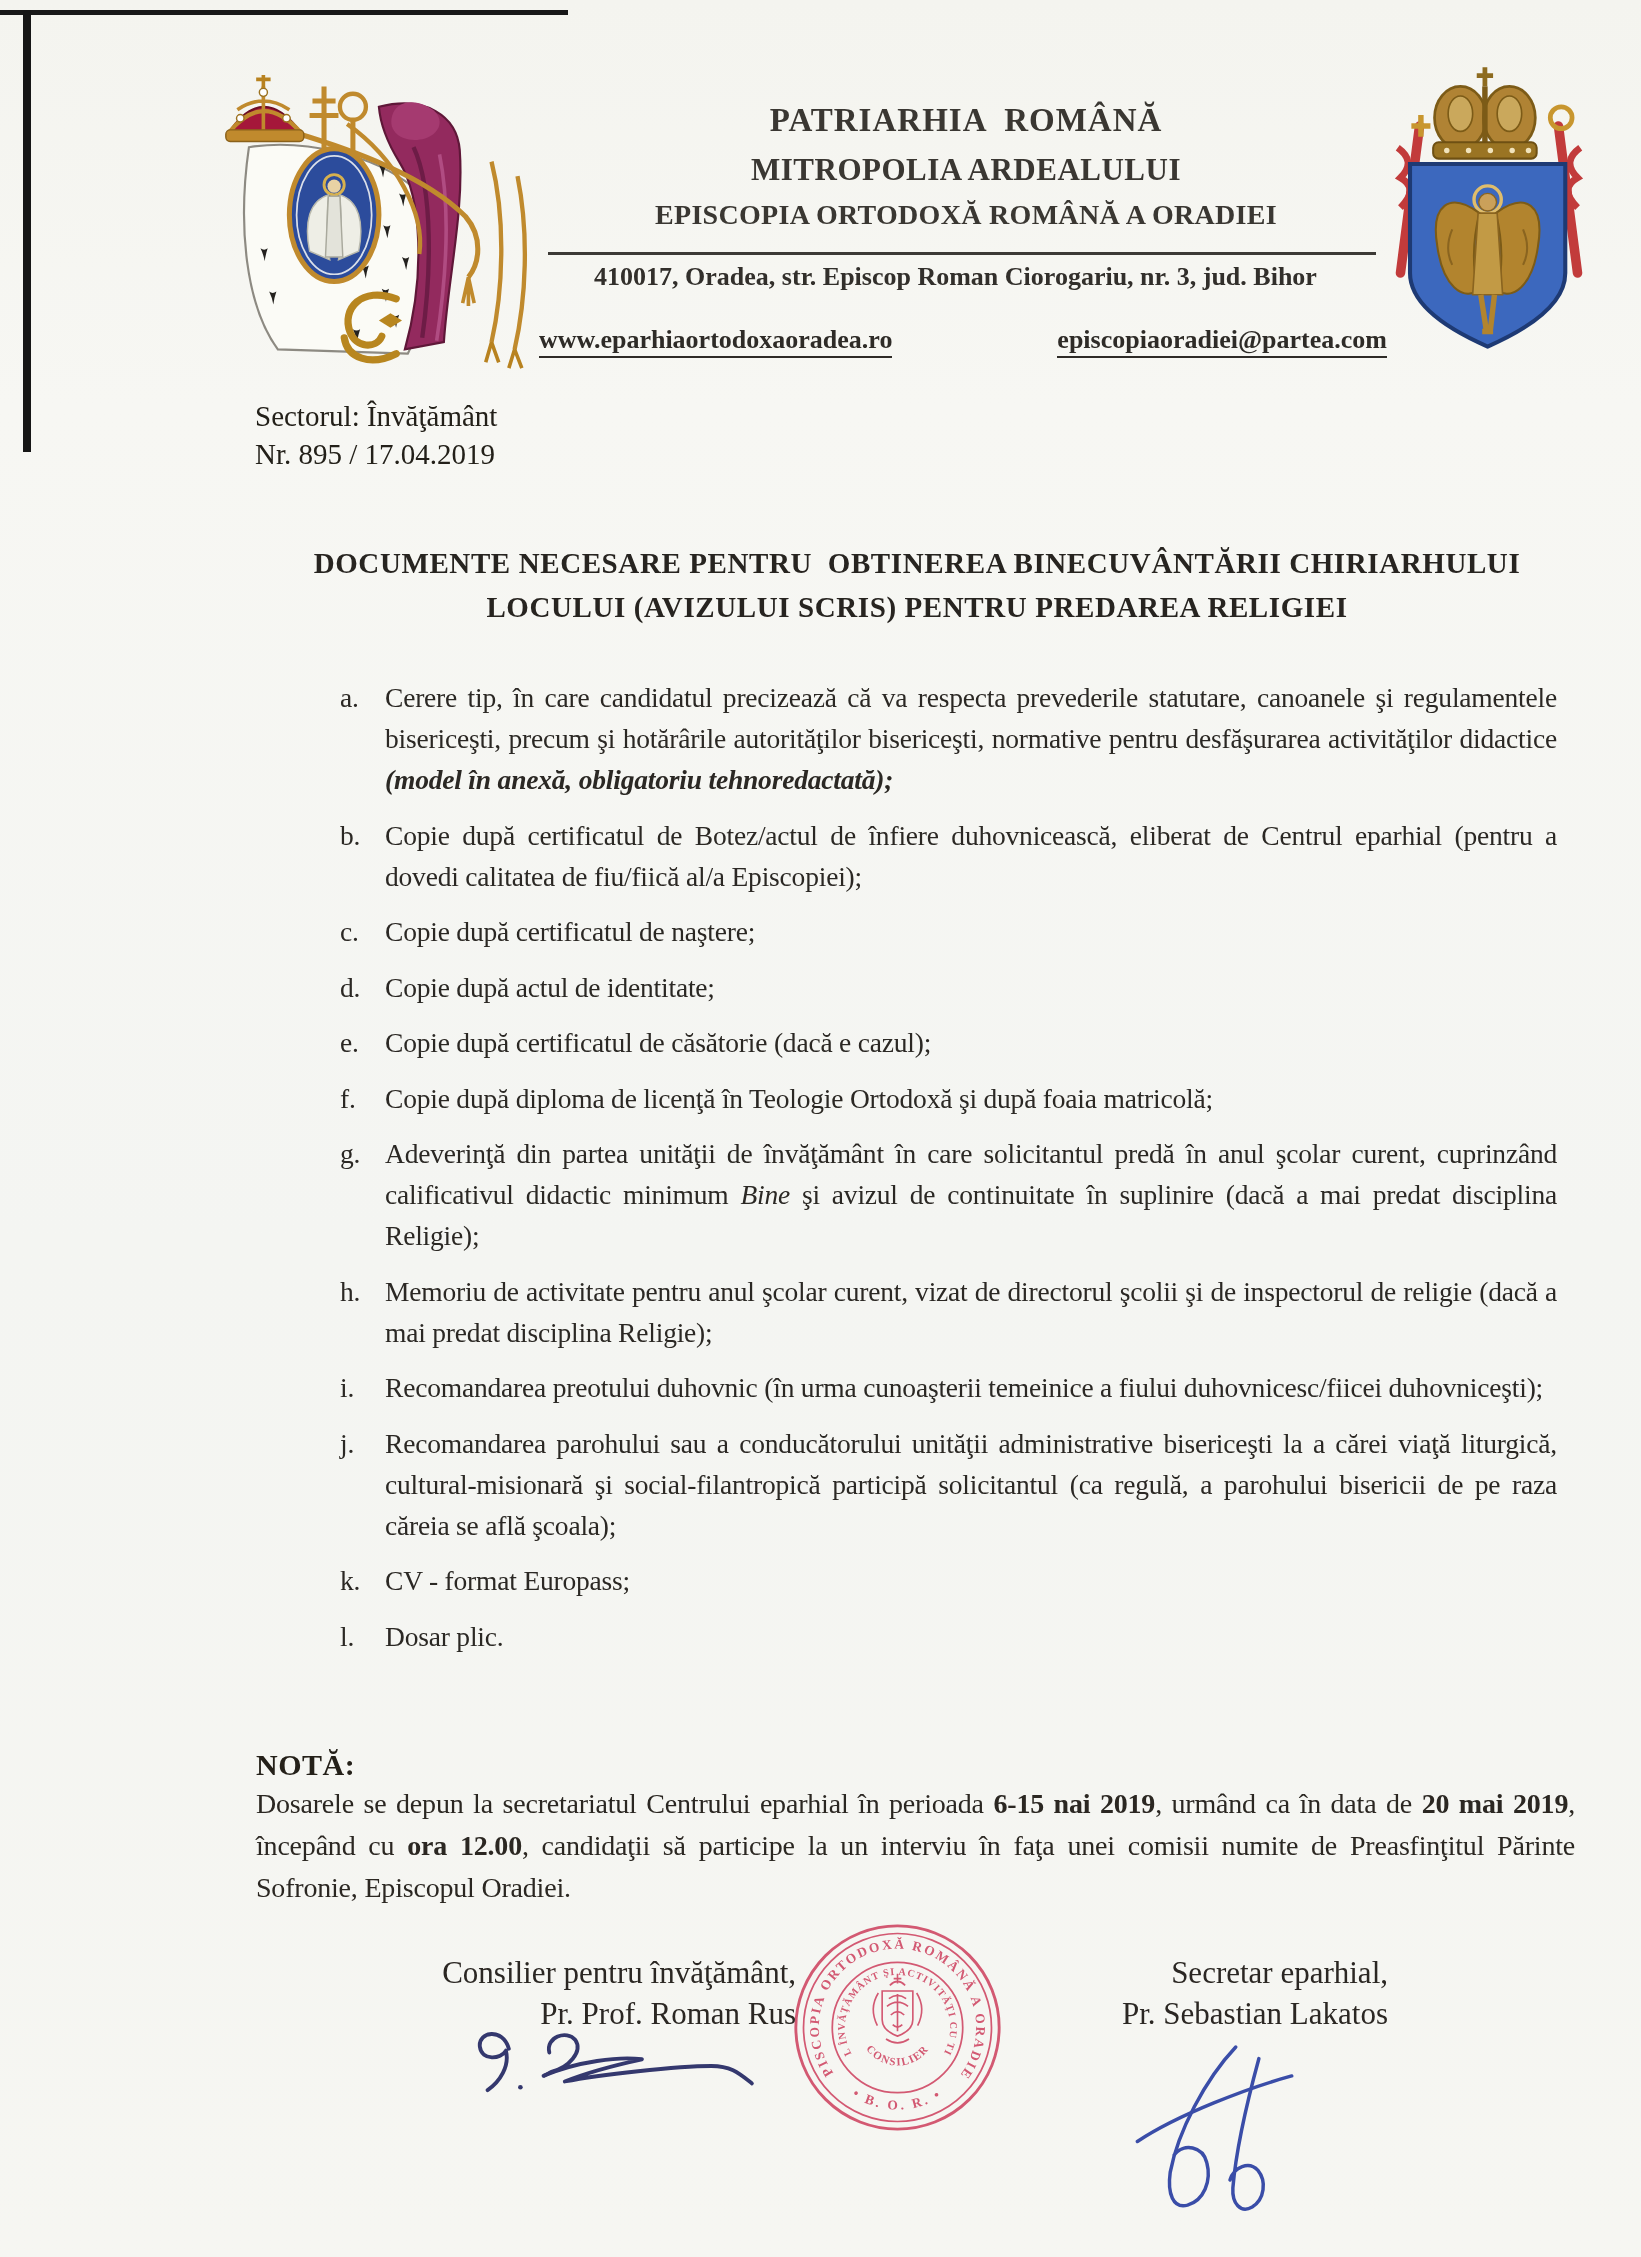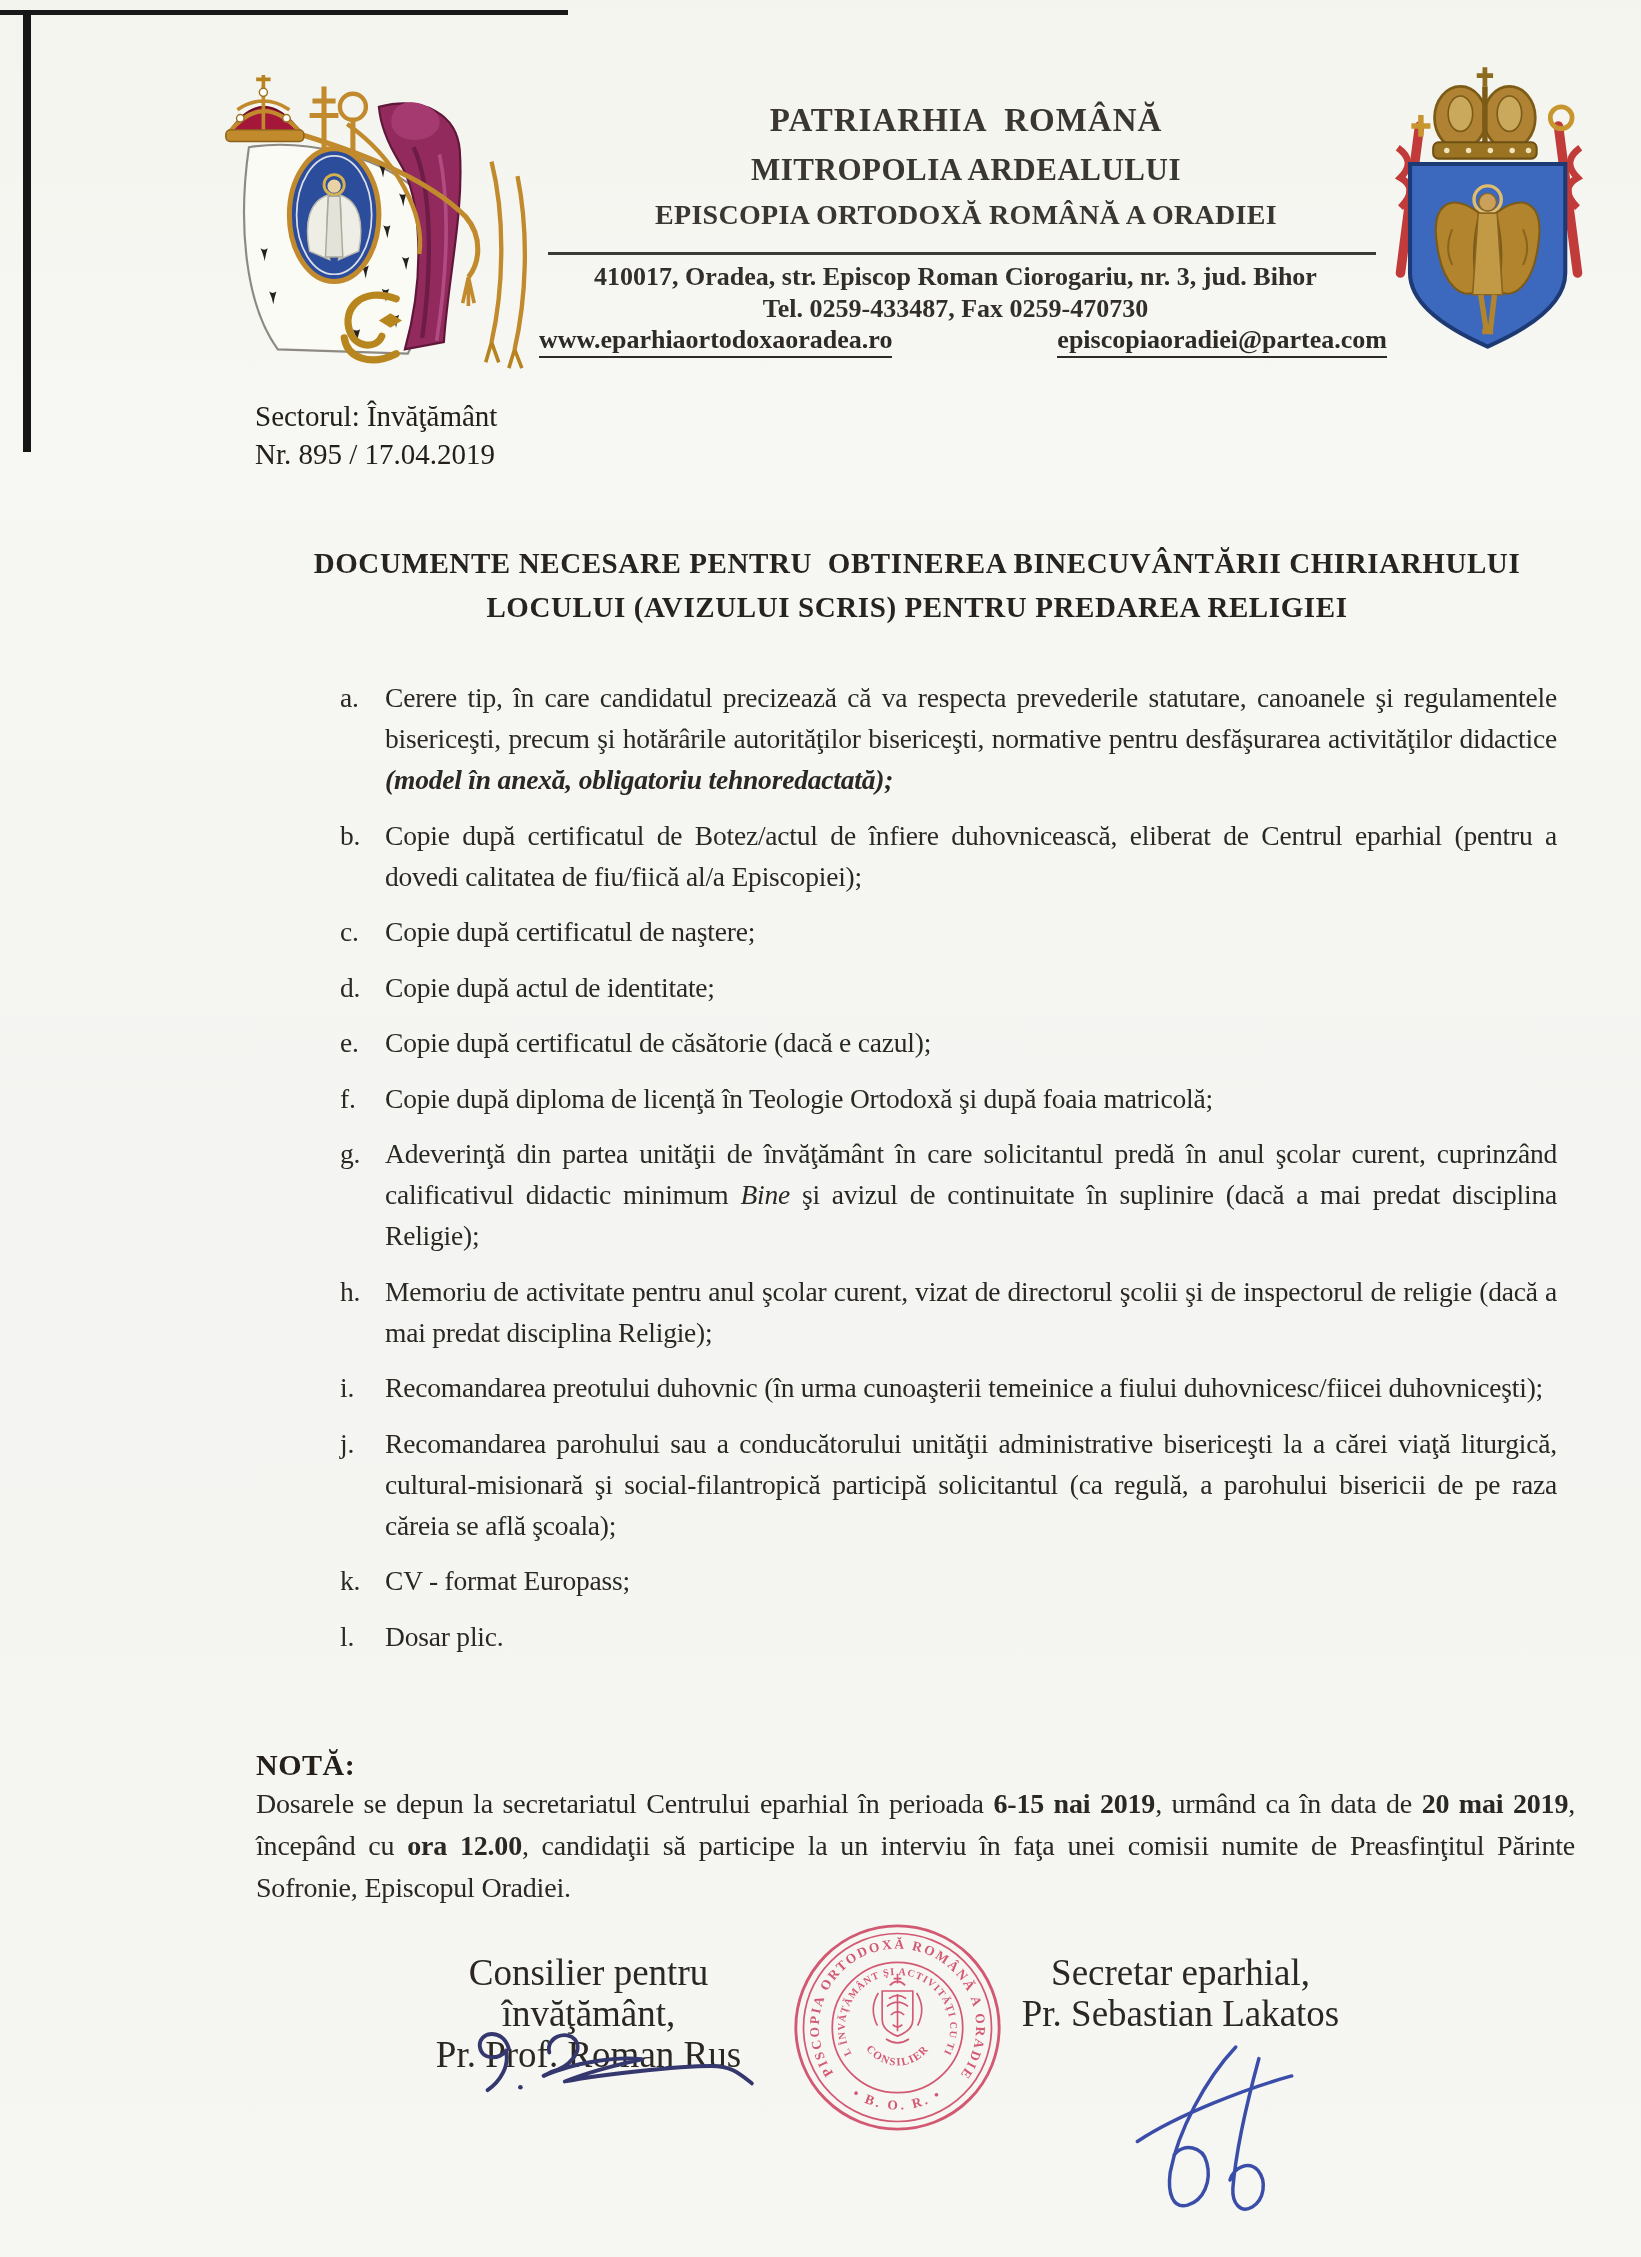--- a/index.html
+++ b/index.html
@@ -39,21 +39,21 @@
   .doc-item{display:flex;margin-bottom:14.5px;font-size:27.5px;line-height:41px;letter-spacing:-0.2px;}
   .doc-letter{width:45px;flex:none;}
   .doc-text{flex:1;text-align:justify;}
   .seg-bi{font-weight:bold;font-style:italic;}
   .seg-i{font-style:italic;}
   .seg-b{font-weight:bold;}
 
   .note-label{position:absolute;left:256px;top:1748px;font-size:30px;font-weight:bold;letter-spacing:0.5px;color:#242019;}
   .note-text{position:absolute;left:256px;top:1783px;width:1319px;margin:0;font-size:28px;line-height:42px;text-align:justify;letter-spacing:-0.2px;color:#2b2722;}
 
-  .sig{position:absolute;top:1952px;width:415px;text-align:center;font-size:37px;line-height:41px;color:#2b2723;}
+  .sig{position:absolute;top:1952px;width:415px;text-align:right;font-size:31px;line-height:41px;color:#2b2723;}
   .sig-left{left:381px;}
   .sig-right{left:973px;}
   .sig-ink-left{position:absolute;left:449px;top:2010px;width:328px;height:114px;}
   .sig-ink-right{position:absolute;left:1083px;top:2020px;width:266px;height:217px;}
 
   .stamp{position:absolute;left:792px;top:1922px;width:211px;height:211px;opacity:0.93;mix-blend-mode:multiply;}
   .stamp text{font-family:"Liberation Serif",serif;font-weight:bold;}
   .stamp-outer-text{font-size:14px;letter-spacing:2.2px;}
   .stamp-bottom-text{font-size:14px;letter-spacing:3px;}
   .stamp-inner-text{font-size:10.6px;letter-spacing:1.1px;}
@@ -154,21 +154,20 @@
     <path d="M58,120 q-6,14 0,26 M110,120 q6,14 0,26" stroke="#8a641f" stroke-width="1.5" fill="none"></path>
   </svg>
 
   <div class="lh-titles">
     <div class="lh-church">PATRIARHIA  ROMÂNĂ</div>
     <div class="lh-metropolis">MITROPOLIA ARDEALULUI</div>
     <div class="lh-diocese">EPISCOPIA ORTODOXĂ ROMÂNĂ A ORADIEI</div>
   </div>
   <div class="lh-rule"></div>
   <div class="lh-address">410017, Oradea, str. Episcop Roman Ciorogariu, nr. 3, jud. Bihor</div>
-  <div class="lh-phone">Tel. 0259-433487, Fax 0259-470730</div>
   <div class="lh-links">
     <span class="lh-link">www.eparhiaortodoxaoradea.ro</span>
     <span class="lh-link">episcopiaoradiei@partea.com</span>
   </div>
 
   <div class="reference">
     <div>Sectorul: Învăţământ</div>
     <div>Nr. 895 / 17.04.2019</div>
   </div>
 

